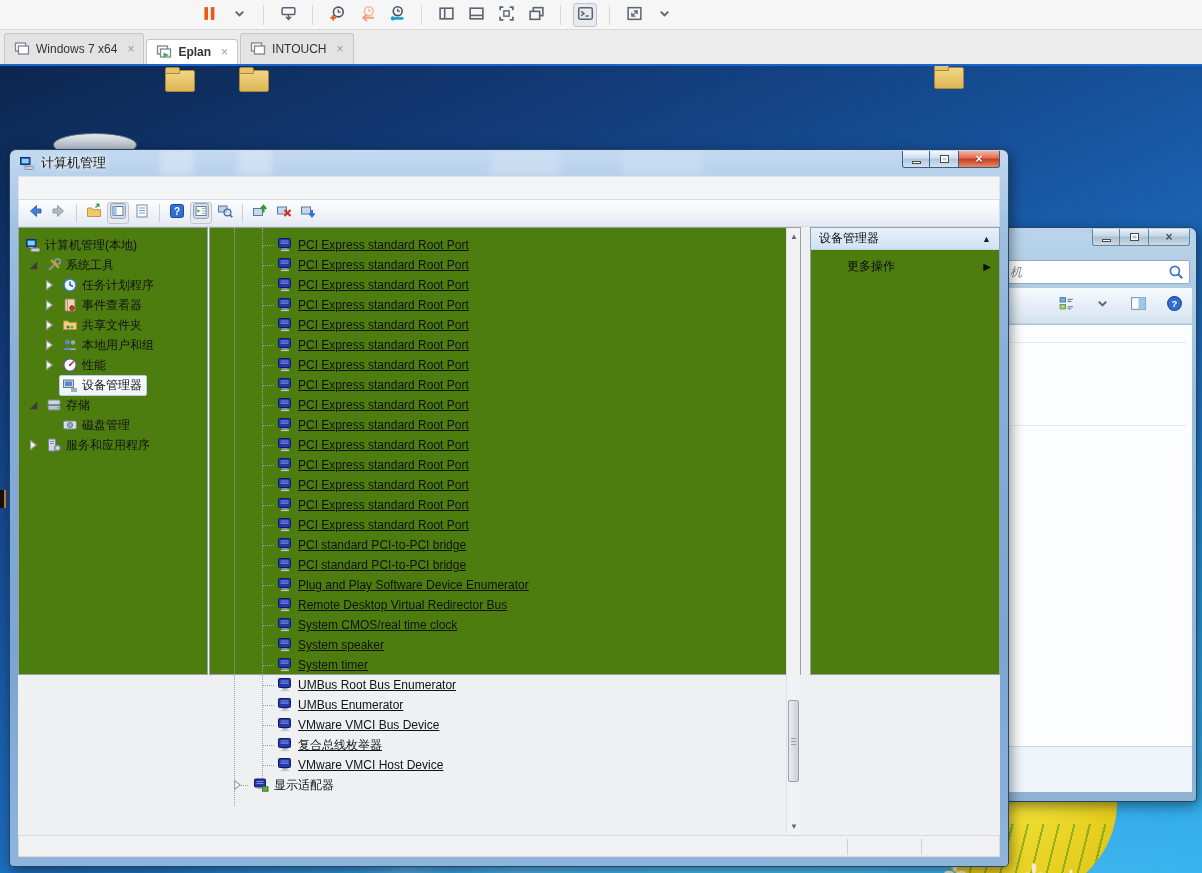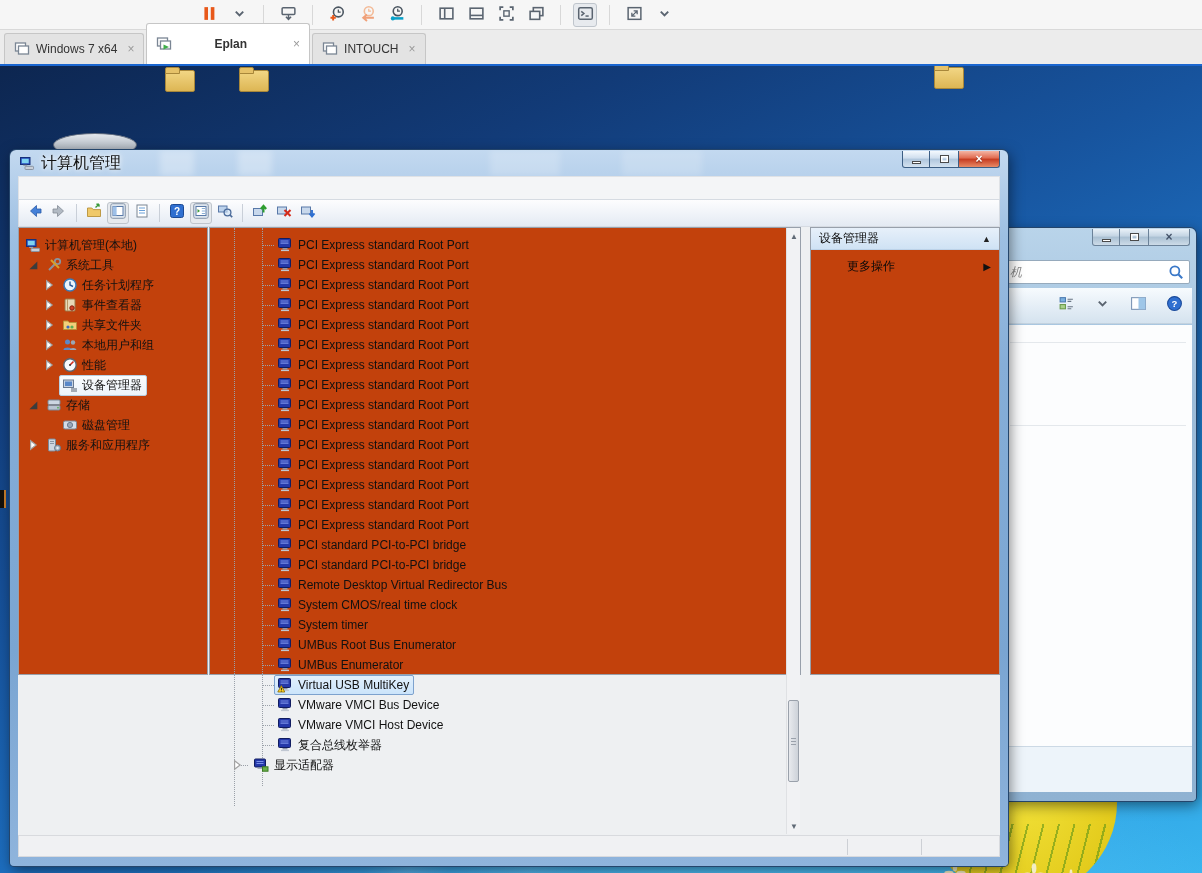--- a/index.html
+++ b/index.html
@@ -11,21 +11,21 @@
   .vmx-menu { padding:0 14px; height:30px; display:flex; align-items:center; cursor:default; }
   .vmx-tools { display:flex; align-items:center; margin-left:26px; }
   .tb-sep { width:1px; height:20px; background:#d8d8d8; margin:0 9px; }
   .tbicon { width:24px; height:24px; display:flex; align-items:center; justify-content:center; margin:0 3px; border:1px solid transparent; border-radius:3px; }
   .tbicon svg { width:17px; height:17px; }
   .tbicon.pressed { background:#e7eaee; border-color:#bfc5cc; }
 
   .vmx-tabbar { position:absolute; left:0; top:30px; width:1202px; height:36px; background:#ececec; }
   .vmx-tabbar .tabs { display:flex; align-items:flex-end; height:34px; padding-left:4px; }
   .tab { display:flex; align-items:center; height:31px; padding:0 9px; margin-right:2px; background:#e3e3e3; border:1px solid #c6c6c6; border-bottom:none; border-radius:3px 3px 0 0; font-size:12px; color:#333; }
-  .tab.active { background:#fff; font-weight:bold; height:41px;gap:36px; }
+  .tab.active { background:#fff; font-weight:bold; height:25px; }
   .tab .tabicon { width:16px; height:16px; margin-right:6px; position:relative; }
   .tab .tabicon svg { width:16px; height:16px; }
   .tab .tabclose { margin-left:10px; color:#9a9a9a; font-size:12px; font-weight:normal; }
   .tabline { position:absolute; left:0; bottom:0; width:100%; height:2px; background:#1a66d0; }
 
   
   .vm-screen { position:absolute; left:0; top:66px; width:1202px; height:807px; overflow:hidden;
     background:
       radial-gradient(ellipse 900px 420px at 58% 108%, rgba(110,215,255,.65), rgba(110,215,255,0) 60%),
       linear-gradient(155deg,#0d2650 0%, #123b78 22%, #17549e 42%, #1e72c4 62%, #2796dd 80%, #39b4ee 100%);
@@ -73,31 +73,31 @@
   .exp-content .gline { position:absolute; left:4px; width:176px; border-top:1px solid #e4e8ec; }
   .exp-status { position:absolute; left:4px; top:518px; width:186px; height:46px; background:#edf4fa; border-top:1px solid #ccd9e5; }
 
   
   .cm { left:10px; top:84px; width:998px; height:716px; z-index:3;
     background:linear-gradient(#c3d9f0,#9dbfe2 12%, #86aed8 30%, #7aa5d2 70%, #8fb4dc 100%); }
   .cm-titlebar { position:absolute; left:0; top:0; width:100%; height:26px; display:flex; align-items:center; overflow:hidden; border-radius:6px 6px 0 0; }
   .cm-titlebar .streak { position:absolute; top:0; height:26px; background:rgba(255,255,255,.28); filter:blur(3px); }
   .cm-title-icon { width:16px; height:16px; margin:0 6px 0 9px; position:relative; z-index:1; }
   .cm-title-icon svg { width:16px; height:16px; }
-  .cm-title-text { font-size:16px; color:#111; text-shadow:0 0 4px rgba(255,255,255,.95), 0 0 8px rgba(255,255,255,.8); position:relative; z-index:1; }
+  .cm-title-text { font-size:13px; color:#111; text-shadow:0 0 4px rgba(255,255,255,.95), 0 0 8px rgba(255,255,255,.8); position:relative; z-index:1; }
   .cm .cap-btns { right:8px; }
   .cm-menubar { position:absolute; left:8px; top:26px; width:982px; height:23px; background:#f4f5f7; border:1px solid #dfe2e6; border-bottom:none; display:flex; align-items:center; font-size:12px; color:#111; }
   .cm-menu { padding:0 10px; }
   .cm-toolbar { position:absolute; left:8px; top:49px; width:982px; height:28px; background:linear-gradient(#fdfdfe,#eef2f8 60%,#e4eaf3); border:1px solid #d6dbe2; display:flex; align-items:center; padding-left:4px; }
   .cm-toolbar .tbicon { width:22px; height:22px; margin:0 1px; }
   .cm-toolbar .tbicon svg { width:16px; height:16px; }
   .cm-toolbar .tb-sep { height:18px; margin:0 5px; background:#c9cfd8; }
 
   .cm-body { position:absolute; left:8px; top:77px; width:982px; height:608px; background:#eef0f2; }
-  .panel { position:absolute; top:0; height:448px; background:#c2410c; border:1px solid #98a0ab; }
+  .panel { position:absolute; top:0; height:448px; background:#4d7c0f; border:1px solid #98a0ab; }
   .tree-panel { left:0; width:190px; }
   .list-panel { left:191px; width:592px; }
   .splitter { position:absolute; left:783px; width:9px; top:0; height:608px; background:#eef0f2; }
   .action-panel { left:792px; width:190px; }
 
   
   .tree-rows { padding-top:7px; }
   .trow { height:20px; display:flex; align-items:center; font-size:12px; color:#111; white-space:nowrap; }
   .trow .exp { width:12px; height:12px; flex:0 0 12px; margin-right:4px; }
   .trow .exp svg { width:12px; height:12px; }
@@ -108,21 +108,21 @@
   .trow.lv2 { padding-left:24px;text-align:center; }
   .trow.noexp { padding-left:40px; }
   .trow .inner { display:flex; align-items:center; padding:1px 4px 1px 2px; border:1px solid transparent; border-radius:2px; }
   .trow.selected .inner { border-color:#b8cfe2; background:linear-gradient(#fafcfe,#edf4fa); }
 
   
   .dev-wrap { position:absolute; left:0; top:0; width:576px; height:606px; overflow:hidden; }
   .guide { position:absolute; border-left:1px dotted #9aa0a8; width:0; }
   .dev-rows { padding-top:7px; position:relative; }
   .drow { height:20px; display:flex; align-items:center; font-size:12px; color:#111; position:relative; white-space:nowrap; }
-  .drow.child { padding-left:64px; }
+  .drow.child { padding-left:64px;text-decoration:underline; }
   .drow.child::before { content:""; position:absolute; left:52px; top:10px; width:12px; border-top:1px dotted #9aa0a8; }
   .drow.toplevel { padding-left:40px; }
   .drow.toplevel::before { content:""; position:absolute; left:24px; top:10px; width:14px; border-top:1px dotted #9aa0a8; }
   .drow.toplevel .exp { position:absolute; left:21px; top:4px; width:12px; height:12px; }
   .drow .exp svg { width:12px; height:12px; }
   .drow .nicon { width:16px; height:16px; flex:0 0 16px; margin-right:5px; }
   .drow .nicon svg { width:16px; height:16px; }
   .drow .inner { display:flex; align-items:center; padding:1px 4px 1px 2px; border:1px solid transparent; border-radius:2px; }
   .drow.selected .inner { border-color:#7da2ce; background:linear-gradient(#e2f0fc,#cbe4fb); }
 
@@ -838,20 +838,32 @@
                 </div>
                 <div class="drow child">
 
                   <span class="inner">
                     <span class="nicon"><svg viewBox="0 0 16 16">
                         <rect x="1.5" y="1.5" width="12" height="9" rx="1" fill="#2438a8" stroke="#101c60"></rect>
                         <path d="M3.5 4 h8 M3.5 6.2 h8" stroke="#7a90e8" stroke-width="1.2"></path>
                         <rect x="5.5" y="11" width="5" height="1.4" fill="#8a94a6"></rect>
                         <rect x="4" y="12.7" width="8" height="1.4" fill="#c0c7d2"></rect>
                       </svg></span>
+                    <span class="dlabel">Plug and Play Software Device Enumerator</span>
+                  </span>
+                </div>
+                <div class="drow child">
+
+                  <span class="inner">
+                    <span class="nicon"><svg viewBox="0 0 16 16">
+                        <rect x="1.5" y="1.5" width="12" height="9" rx="1" fill="#2438a8" stroke="#101c60"></rect>
+                        <path d="M3.5 4 h8 M3.5 6.2 h8" stroke="#7a90e8" stroke-width="1.2"></path>
+                        <rect x="5.5" y="11" width="5" height="1.4" fill="#8a94a6"></rect>
+                        <rect x="4" y="12.7" width="8" height="1.4" fill="#c0c7d2"></rect>
+                      </svg></span>
                     <span class="dlabel">Remote Desktop Virtual Redirector Bus</span>
                   </span>
                 </div>
                 <div class="drow child">
 
                   <span class="inner">
                     <span class="nicon"><svg viewBox="0 0 16 16">
                         <rect x="1.5" y="1.5" width="12" height="9" rx="1" fill="#2438a8" stroke="#101c60"></rect>
                         <path d="M3.5 4 h8 M3.5 6.2 h8" stroke="#7a90e8" stroke-width="1.2"></path>
                         <rect x="5.5" y="11" width="5" height="1.4" fill="#8a94a6"></rect>
@@ -862,20 +874,32 @@
                 </div>
                 <div class="drow child">
 
                   <span class="inner">
                     <span class="nicon"><svg viewBox="0 0 16 16">
                         <rect x="1.5" y="1.5" width="12" height="9" rx="1" fill="#2438a8" stroke="#101c60"></rect>
                         <path d="M3.5 4 h8 M3.5 6.2 h8" stroke="#7a90e8" stroke-width="1.2"></path>
                         <rect x="5.5" y="11" width="5" height="1.4" fill="#8a94a6"></rect>
                         <rect x="4" y="12.7" width="8" height="1.4" fill="#c0c7d2"></rect>
                       </svg></span>
+                    <span class="dlabel">System speaker</span>
+                  </span>
+                </div>
+                <div class="drow child">
+
+                  <span class="inner">
+                    <span class="nicon"><svg viewBox="0 0 16 16">
+                        <rect x="1.5" y="1.5" width="12" height="9" rx="1" fill="#2438a8" stroke="#101c60"></rect>
+                        <path d="M3.5 4 h8 M3.5 6.2 h8" stroke="#7a90e8" stroke-width="1.2"></path>
+                        <rect x="5.5" y="11" width="5" height="1.4" fill="#8a94a6"></rect>
+                        <rect x="4" y="12.7" width="8" height="1.4" fill="#c0c7d2"></rect>
+                      </svg></span>
                     <span class="dlabel">System timer</span>
                   </span>
                 </div>
                 <div class="drow child">
 
                   <span class="inner">
                     <span class="nicon"><svg viewBox="0 0 16 16">
                         <rect x="1.5" y="1.5" width="12" height="9" rx="1" fill="#2438a8" stroke="#101c60"></rect>
                         <path d="M3.5 4 h8 M3.5 6.2 h8" stroke="#7a90e8" stroke-width="1.2"></path>
                         <rect x="5.5" y="11" width="5" height="1.4" fill="#8a94a6"></rect>
@@ -889,35 +913,20 @@
                   <span class="inner">
                     <span class="nicon"><svg viewBox="0 0 16 16">
                         <rect x="1.5" y="1.5" width="12" height="9" rx="1" fill="#2438a8" stroke="#101c60"></rect>
                         <path d="M3.5 4 h8 M3.5 6.2 h8" stroke="#7a90e8" stroke-width="1.2"></path>
                         <rect x="5.5" y="11" width="5" height="1.4" fill="#8a94a6"></rect>
                         <rect x="4" y="12.7" width="8" height="1.4" fill="#c0c7d2"></rect>
                       </svg></span>
                     <span class="dlabel">UMBus Enumerator</span>
                   </span>
                 </div>
-                <div class="drow selected child">
-
-                  <span class="inner">
-                    <span class="nicon"><svg viewBox="0 0 16 16">
-                        <rect x="1.5" y="1.5" width="12" height="9" rx="1" fill="#2438a8" stroke="#101c60"></rect>
-                        <path d="M3.5 4 h8 M3.5 6.2 h8" stroke="#7a90e8" stroke-width="1.2"></path>
-                        <rect x="5.5" y="11" width="5" height="1.4" fill="#8a94a6"></rect>
-                        <rect x="4" y="12.7" width="8" height="1.4" fill="#c0c7d2"></rect>
-                        <path d="M0.8 15 L4.3 8.6 L7.8 15 Z" fill="#ffd324" stroke="#8a6a00" stroke-width="0.8"></path>
-                        <rect x="3.9" y="10.8" width="0.9" height="2.2" fill="#1a1a1a"></rect>
-                        <rect x="3.9" y="13.6" width="0.9" height="0.9" fill="#1a1a1a"></rect>
-                      </svg></span>
-                    <span class="dlabel">Virtual USB MultiKey</span>
-                  </span>
-                </div>
                 <div class="drow child">
 
                   <span class="inner">
                     <span class="nicon"><svg viewBox="0 0 16 16">
                         <rect x="1.5" y="1.5" width="12" height="9" rx="1" fill="#2438a8" stroke="#101c60"></rect>
                         <path d="M3.5 4 h8 M3.5 6.2 h8" stroke="#7a90e8" stroke-width="1.2"></path>
                         <rect x="5.5" y="11" width="5" height="1.4" fill="#8a94a6"></rect>
                         <rect x="4" y="12.7" width="8" height="1.4" fill="#c0c7d2"></rect>
                       </svg></span>
                     <span class="dlabel">VMware VMCI Bus Device</span>
@@ -925,33 +934,33 @@
                 </div>
                 <div class="drow child">
 
                   <span class="inner">
                     <span class="nicon"><svg viewBox="0 0 16 16">
                         <rect x="1.5" y="1.5" width="12" height="9" rx="1" fill="#2438a8" stroke="#101c60"></rect>
                         <path d="M3.5 4 h8 M3.5 6.2 h8" stroke="#7a90e8" stroke-width="1.2"></path>
                         <rect x="5.5" y="11" width="5" height="1.4" fill="#8a94a6"></rect>
                         <rect x="4" y="12.7" width="8" height="1.4" fill="#c0c7d2"></rect>
                       </svg></span>
+                    <span class="dlabel">复合总线枚举器</span>
+                  </span>
+                </div>
+                <div class="drow child">
+
+                  <span class="inner">
+                    <span class="nicon"><svg viewBox="0 0 16 16">
+                        <rect x="1.5" y="1.5" width="12" height="9" rx="1" fill="#2438a8" stroke="#101c60"></rect>
+                        <path d="M3.5 4 h8 M3.5 6.2 h8" stroke="#7a90e8" stroke-width="1.2"></path>
+                        <rect x="5.5" y="11" width="5" height="1.4" fill="#8a94a6"></rect>
+                        <rect x="4" y="12.7" width="8" height="1.4" fill="#c0c7d2"></rect>
+                      </svg></span>
                     <span class="dlabel">VMware VMCI Host Device</span>
-                  </span>
-                </div>
-                <div class="drow child">
-
-                  <span class="inner">
-                    <span class="nicon"><svg viewBox="0 0 16 16">
-                        <rect x="1.5" y="1.5" width="12" height="9" rx="1" fill="#2438a8" stroke="#101c60"></rect>
-                        <path d="M3.5 4 h8 M3.5 6.2 h8" stroke="#7a90e8" stroke-width="1.2"></path>
-                        <rect x="5.5" y="11" width="5" height="1.4" fill="#8a94a6"></rect>
-                        <rect x="4" y="12.7" width="8" height="1.4" fill="#c0c7d2"></rect>
-                      </svg></span>
-                    <span class="dlabel">复合总线枚举器</span>
                   </span>
                 </div>
                 <div class="drow toplevel">
                   <span class="exp"><svg viewBox="0 0 10 10">
                       <path d="M3 1.5 L7.6 5 L3 8.5 Z" fill="#fff" stroke="#a2a2a2"></path>
                     </svg></span>
                   <span class="inner">
                     <span class="nicon"><svg viewBox="0 0 16 16">
                         <rect x="1.5" y="2" width="11" height="8" rx="1" fill="#2438a8" stroke="#101c60"></rect>
                         <path d="M3.5 4.5 h7 M3.5 6.5 h7" stroke="#7a90e8"></path>

